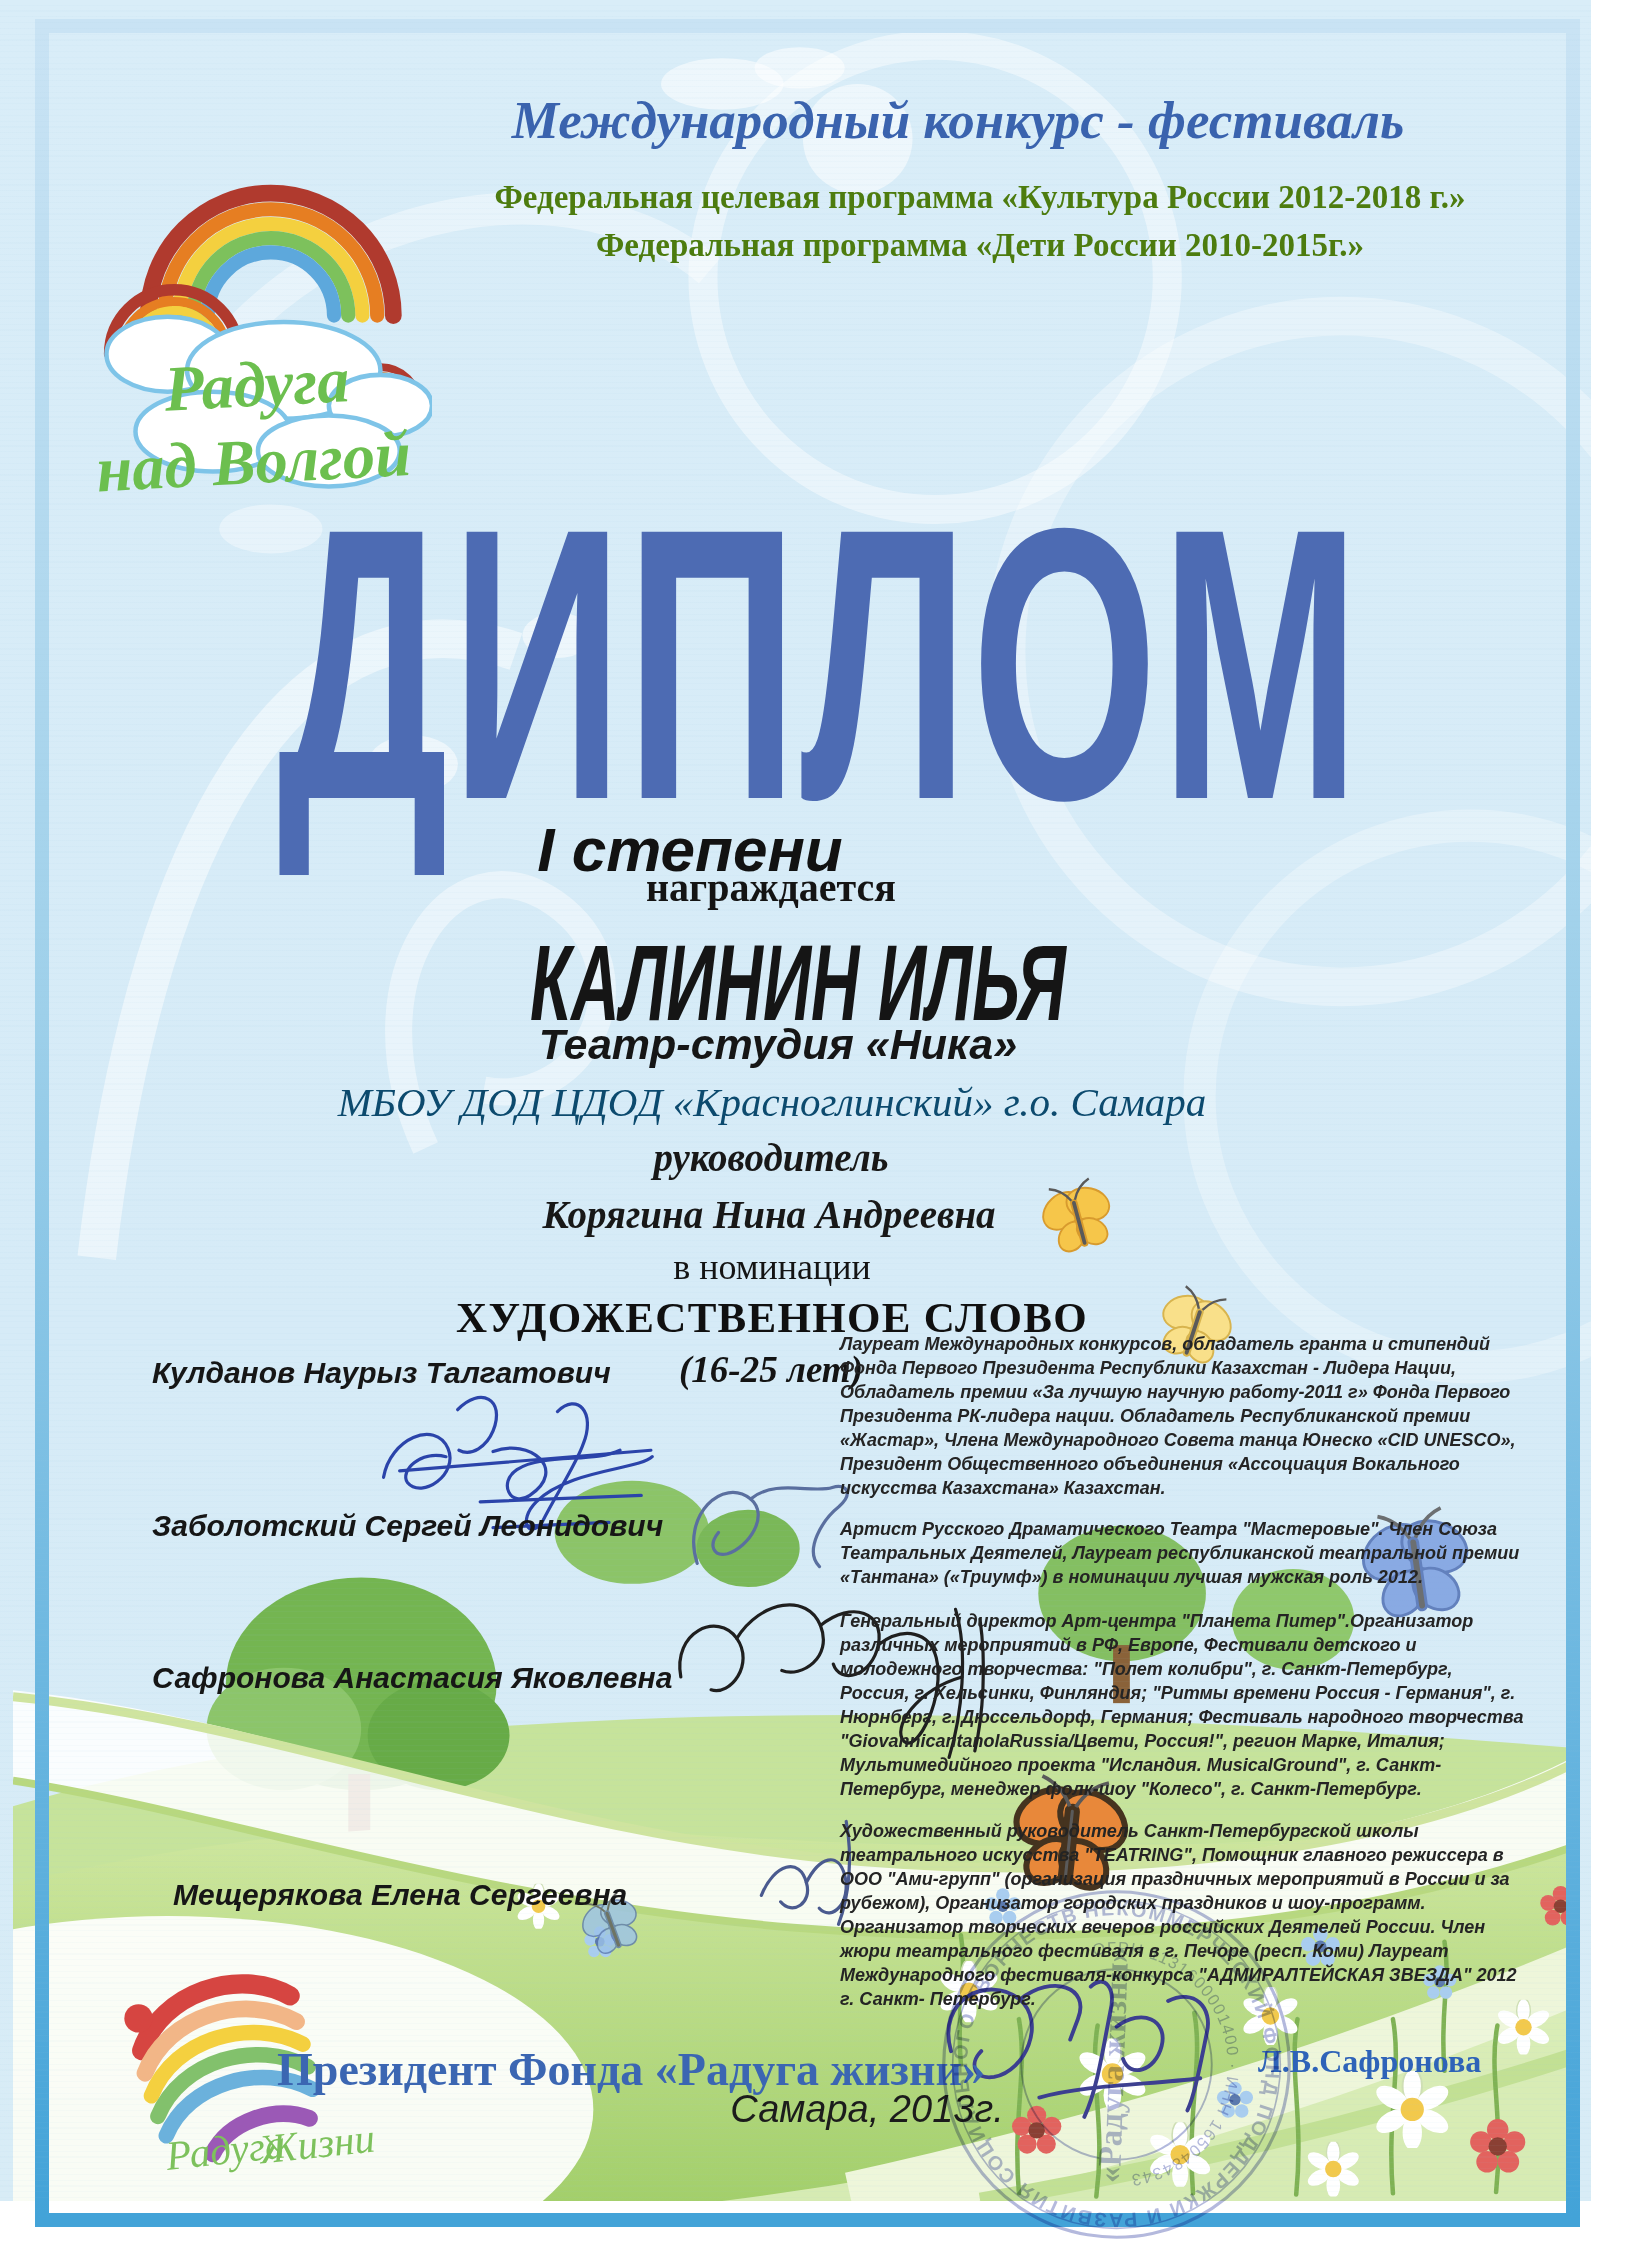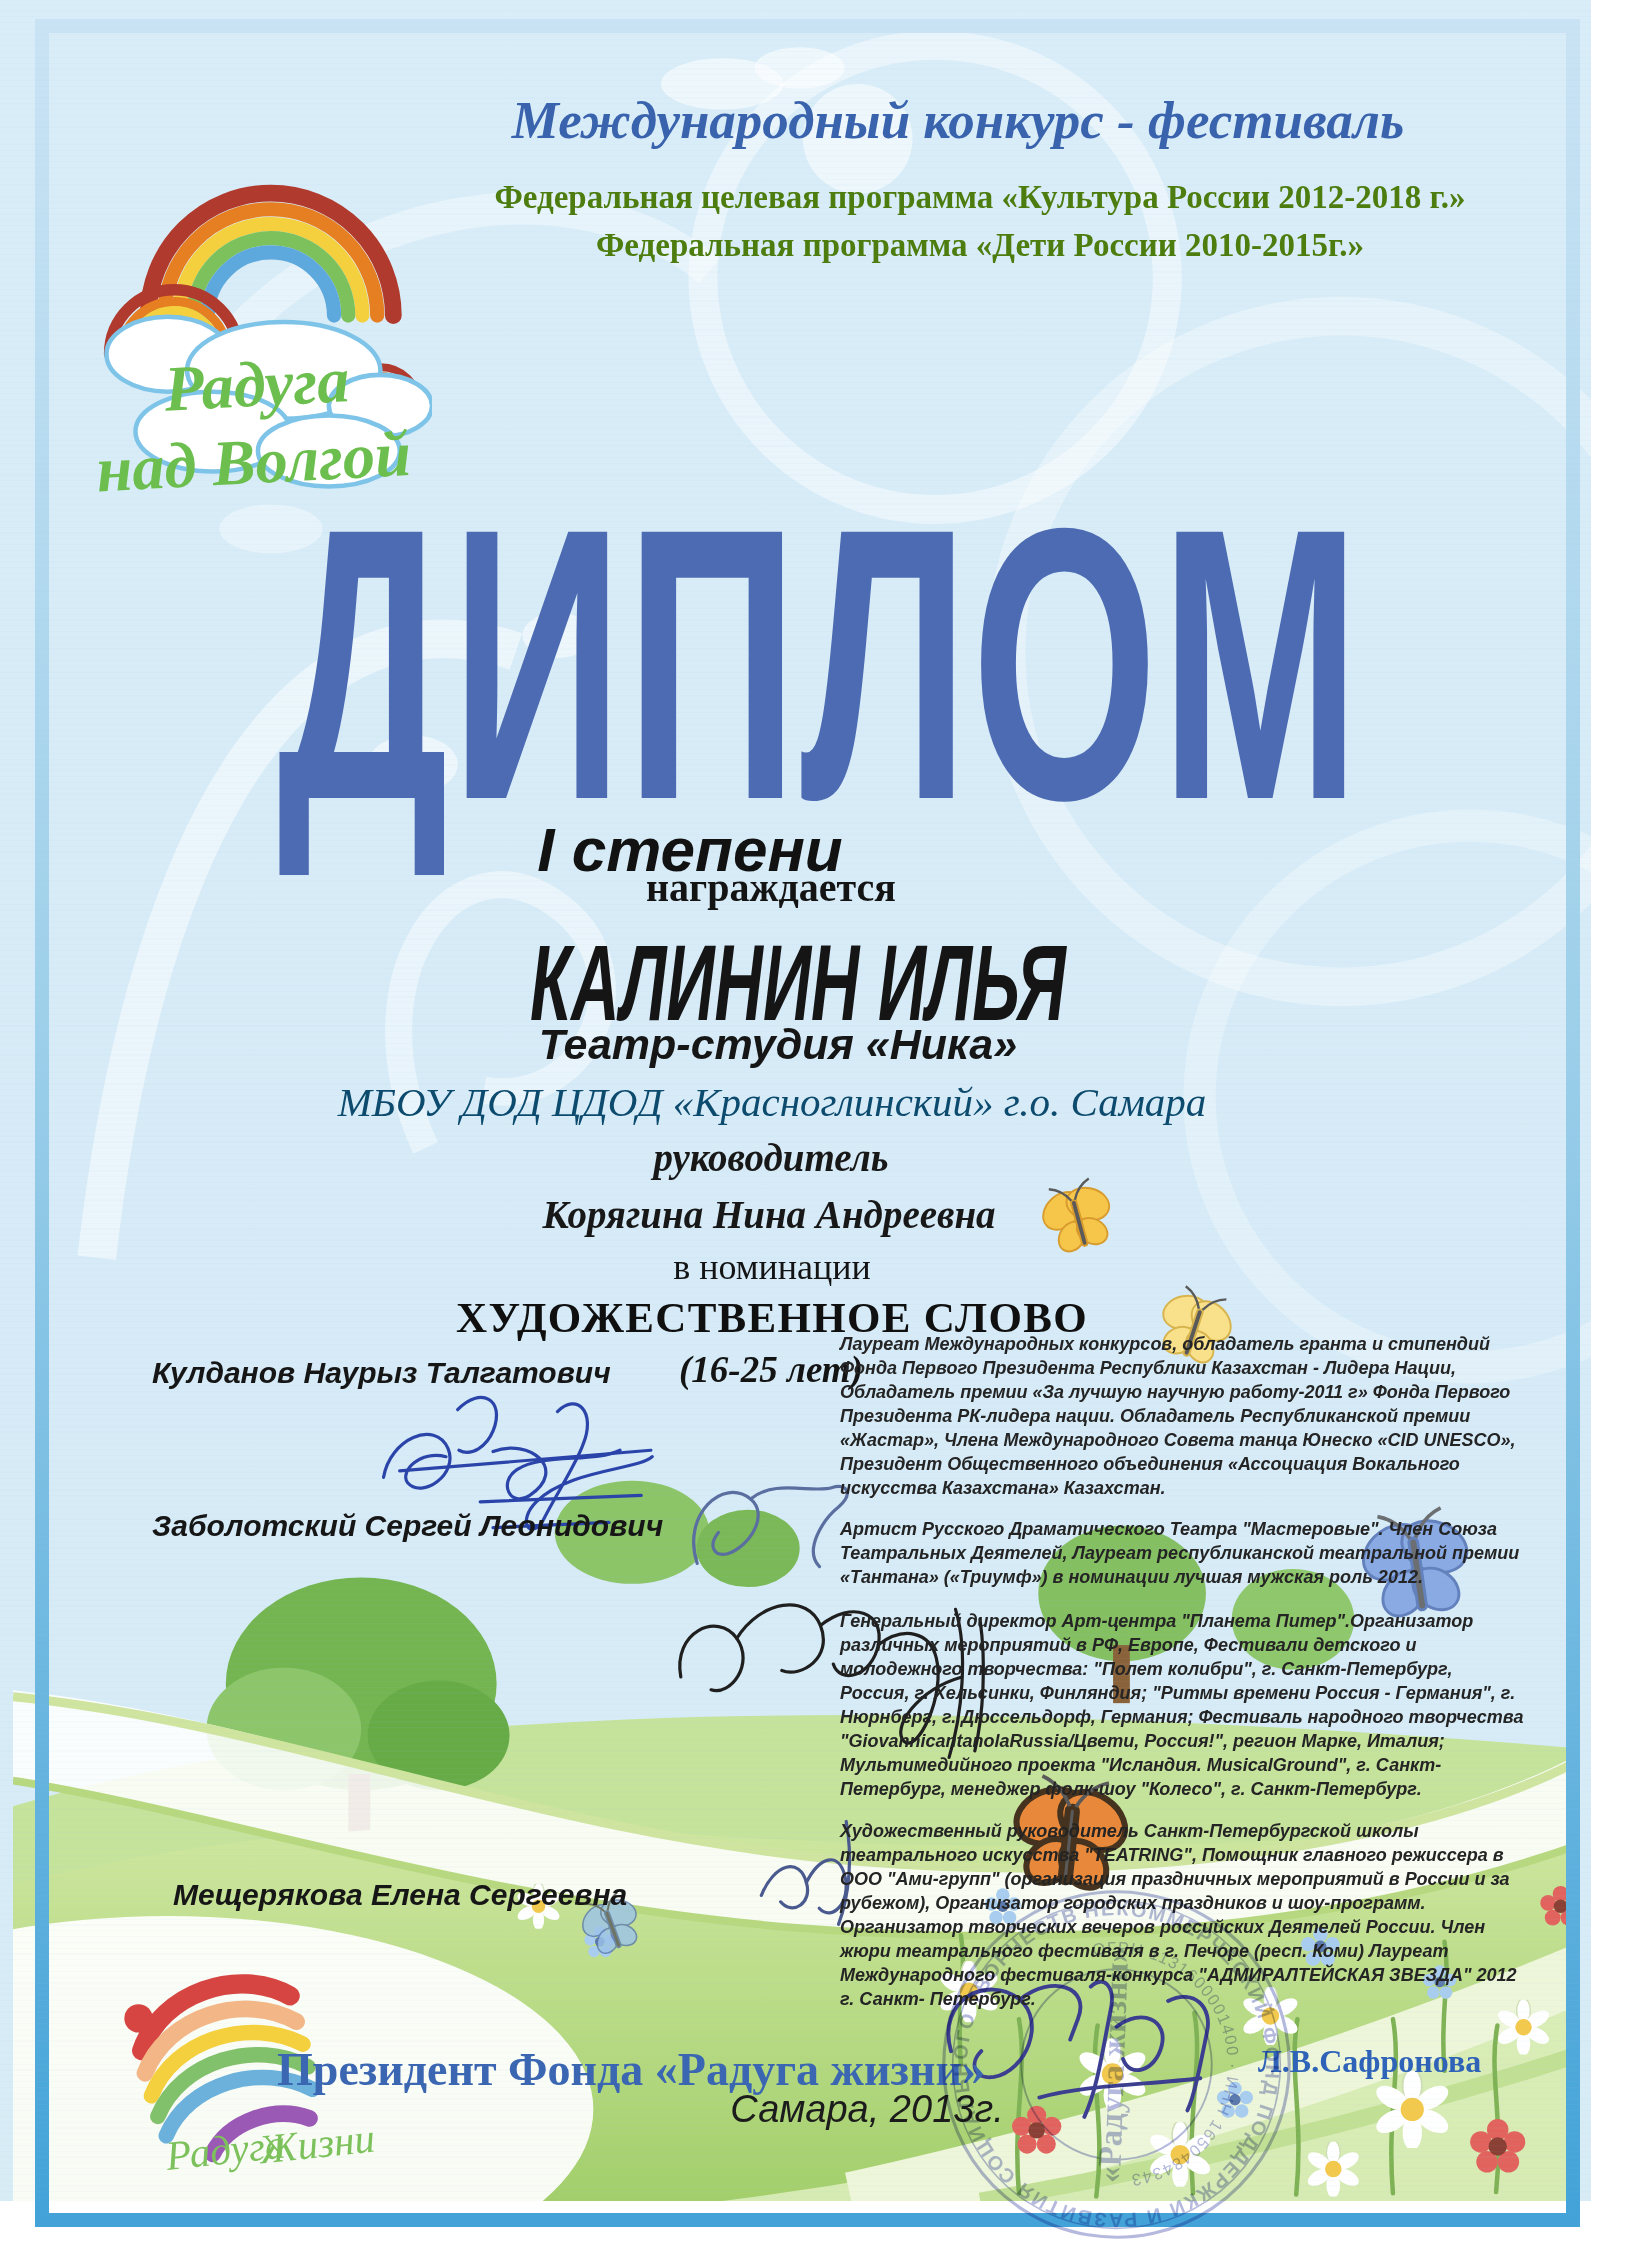--- a/index.html
+++ b/index.html
@@ -223,20 +223,21 @@
   <div class="abs ctr z10 studio san" style="left:778px;top:1020px">Театр-студия «Ника»</div>
   <div class="abs ctr z10 inst ser" style="left:772px;top:1078px">МБОУ ДОД ЦДОД «Красноглинский» г.о. Самара</div>
   <div class="abs ctr z10 teach ser" style="left:771px;top:1135px">руководитель</div>
   <div class="abs ctr z10 teach ser" style="left:769px;top:1192px">Корягина Нина Андреевна</div>
   <div class="abs ctr z10 nomlab ser" style="left:772px;top:1246px">в номинации</div>
   <div class="abs ctr z10 nom ser" style="left:772px;top:1293px">ХУДОЖЕСТВЕННОЕ СЛОВО</div>
   <div class="abs ctr z10 age ser" style="left:771px;top:1348px">(16-25 лет)</div>
 
   <div class="abs z10 jname" style="left:152px;top:1356px">Кулданов Наурыз Талгатович</div>
   <div class="abs z10 jname" style="left:152px;top:1509px">Заболотский Сергей Леонидович</div>
+  <div class="abs z10 jname" style="left:152px;top:1661px">Сафронова Анастасия  Яковлевна</div>
   <div class="abs z10 jname" style="left:173px;top:1878px">Мещерякова Елена Сергеевна</div>
 
   <div class="abs z10 bio" style="left:840px;top:1332px">Лауреат Международных конкурсов, обладатель гранта и стипендий Фонда Первого Президента Республики Казахстан - Лидера Нации, Обладатель премии «За лучшую научную работу-2011 г» Фонда Первого Президента РК-лидера нации. Обладатель Республиканской премии «Жастар», Члена Международного Совета танца Юнеско «CID UNESCO», Президент Общественного объединения «Ассоциация Вокального искусства Казахстана» Казахстан.</div>
   <div class="abs z10 bio" style="left:840px;top:1517px">Артист Русского Драматического Театра "Мастеровые". Член Союза Театральных Деятелей, Лауреат республиканской театральной премии «Тантана» («Триумф») в номинации лучшая мужская роль 2012.</div>
   <div class="abs z10 bio" style="left:840px;top:1609px">Генеральный директор Арт-центра "Планета Питер".Организатор различных мероприятий в РФ, Европе, Фестивали детского и молодежного творчества: "Полет колибри", г. Санкт-Петербург, Россия, г. Хельсинки, Финляндия; "Ритмы времени Россия - Германия", г. Нюрнберг, г. Дюссельдорф, Германия; Фестиваль народного творчества "GiovannicantanolaRussia/Цвети, Россия!", регион Марке, Италия; Мультимедийного проекта "Исландия. MusicalGround", г. Санкт-Петербург, менеджер фолк-шоу "Колесо", г. Санкт-Петербург.</div>
   <div class="abs z10 bio" style="left:840px;top:1819px">Художественный руководитель Санкт-Петербургской школы театрального искусства "TEATRING", Помощник главного режиссера в ООО "Ами-групп" (организация праздничных мероприятий в России и за рубежом), Организатор городских праздников и шоу-программ.  Организатор  творческих вечеров российских Деятелей России. Член жюри театрального фестиваля в г. Печоре (респ. Коми) Лауреат Международного фестиваля-конкурса "АДМИРАЛТЕЙСКАЯ ЗВЕЗДА"  2012 г.  Санкт- Петербург.</div>
 
   <svg class="abs z8" style="left:361px;top:1374px" width="335" height="168" viewBox="0 0 520 260">
     <g fill="none" stroke="#2b44aa" stroke-width="5" stroke-linecap="round">
       <path d="M35,160 C45,100 115,70 135,115 C152,155 95,195 72,168 C60,150 92,118 132,128"></path>

